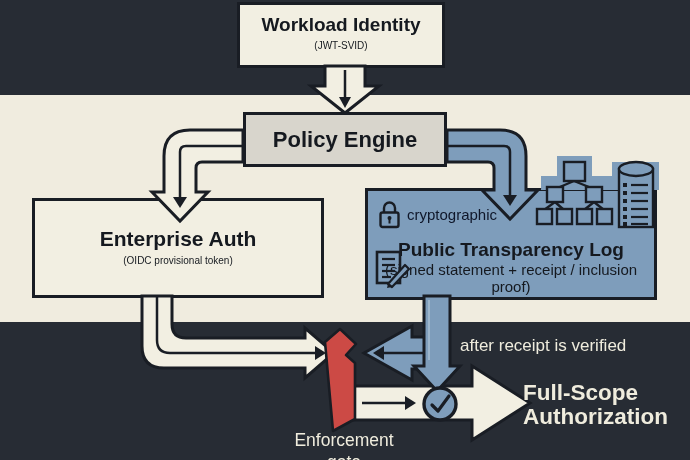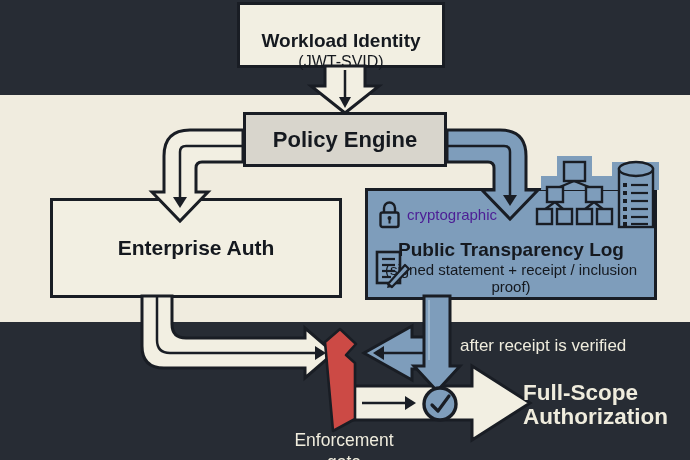--- a/index.html
+++ b/index.html
@@ -5,33 +5,33 @@
   html,body{margin:0;padding:0;background:#f0ecdf;}
   .stage{position:relative;width:690px;height:460px;overflow:hidden;
          font-family:"Liberation Sans",sans-serif;background:#f0ecdf;}
   .band{position:absolute;left:0;width:690px;background:#272c34;}
   .band-top{top:0;height:95px;}
   .band-bottom{top:322px;height:138px;}
 
   .node{position:absolute;box-sizing:border-box;border:3px solid #191d24;
         display:flex;flex-direction:column;align-items:center;justify-content:center;
         color:#15191f;text-align:center;}
-  .node-workload{left:237px;top:2px;width:208px;height:66px;background:#f2efe2;justify-content:flex-start;padding-top:25px;}
+  .node-workload{left:237px;top:2px;width:208px;height:66px;background:#f2efe2;justify-content:flex-start;padding-top:9px;}
   .node-policy{left:243px;top:112px;width:204px;height:55px;background:#d8d5cc;}
-  .node-enterprise{left:32px;top:198px;width:292px;height:100px;background:#f2efe2;margin-left:18px;}
+  .node-enterprise{left:32px;top:198px;width:292px;height:100px;background:#f2efe2;}
   .node-log{left:365px;top:188px;width:292px;height:112px;background:#7e9dbb;justify-content:flex-start;}
 
   .t-lg{font-size:21px;font-weight:bold;line-height:24px;}
   .t-md{font-size:19px;font-weight:bold;line-height:22px;}
-  .t-sub16{font-size:16px;line-height:19px;}
+  .t-sub16{font-size:10px;line-height:19px;}
   .policy-label{font-size:22px;font-weight:bold;}
 
   .log-badge-row{align-self:flex-start;display:flex;align-items:center;gap:6px;
                  margin:8px 0 2px 10px;height:30px;}
-  .log-badge-row span{font-size:15px;color:#4c1d95;}
+  .log-badge-row span{font-size:15px;color:#0f172a;}
   .log-title{font-size:19px;font-weight:bold;line-height:21px;margin-top:8px;}
   .log-sub{font-size:15px;line-height:17px;padding:1px 14px 0 14px;}
   .doc-icon-wrap{position:absolute;left:6px;bottom:4px;}
 
   .overlay{position:absolute;left:0;top:0;pointer-events:none;}
 
   .txt{position:absolute;color:#efecdd;white-space:pre-line;}
   .note{left:31px;top:372px;font-size:26.5px;font-weight:bold;line-height:28.5px;letter-spacing:-0.2px;}
   .after{left:460px;top:336px;font-size:17px;}
   .fullscope{left:523px;top:381px;font-size:22.5px;font-weight:bold;line-height:23.5px;}
@@ -49,20 +49,21 @@
     <div class="t-md">Workload Identity</div>
     <div class="t-sub16">(JWT-SVID)</div>
   </div>
 
   <div class="node node-policy">
     <div class="policy-label">Policy Engine</div>
   </div>
 
   <div class="node node-enterprise">
     <div class="t-lg">Enterprise Auth</div>
+    <div class="t-sub16">(OIDC provisional token)</div>
   </div>
 
   <div class="node node-log">
     <div class="log-badge-row">
       <svg width="23" height="29" viewBox="0 0 23 29">
         <path d="M6,13 V8 a5.5,5.5 0 0 1 11,0 V13" fill="none" stroke="#191d24" stroke-width="2.4"></path>
         <rect x="2.5" y="12.5" width="18" height="14.5" rx="2" fill="none" stroke="#191d24" stroke-width="2.4"></rect>
         <circle cx="11.5" cy="18" r="2" fill="#191d24"></circle>
         <line x1="11.5" y1="19" x2="11.5" y2="23.5" stroke="#191d24" stroke-width="2"></line>
       </svg>

